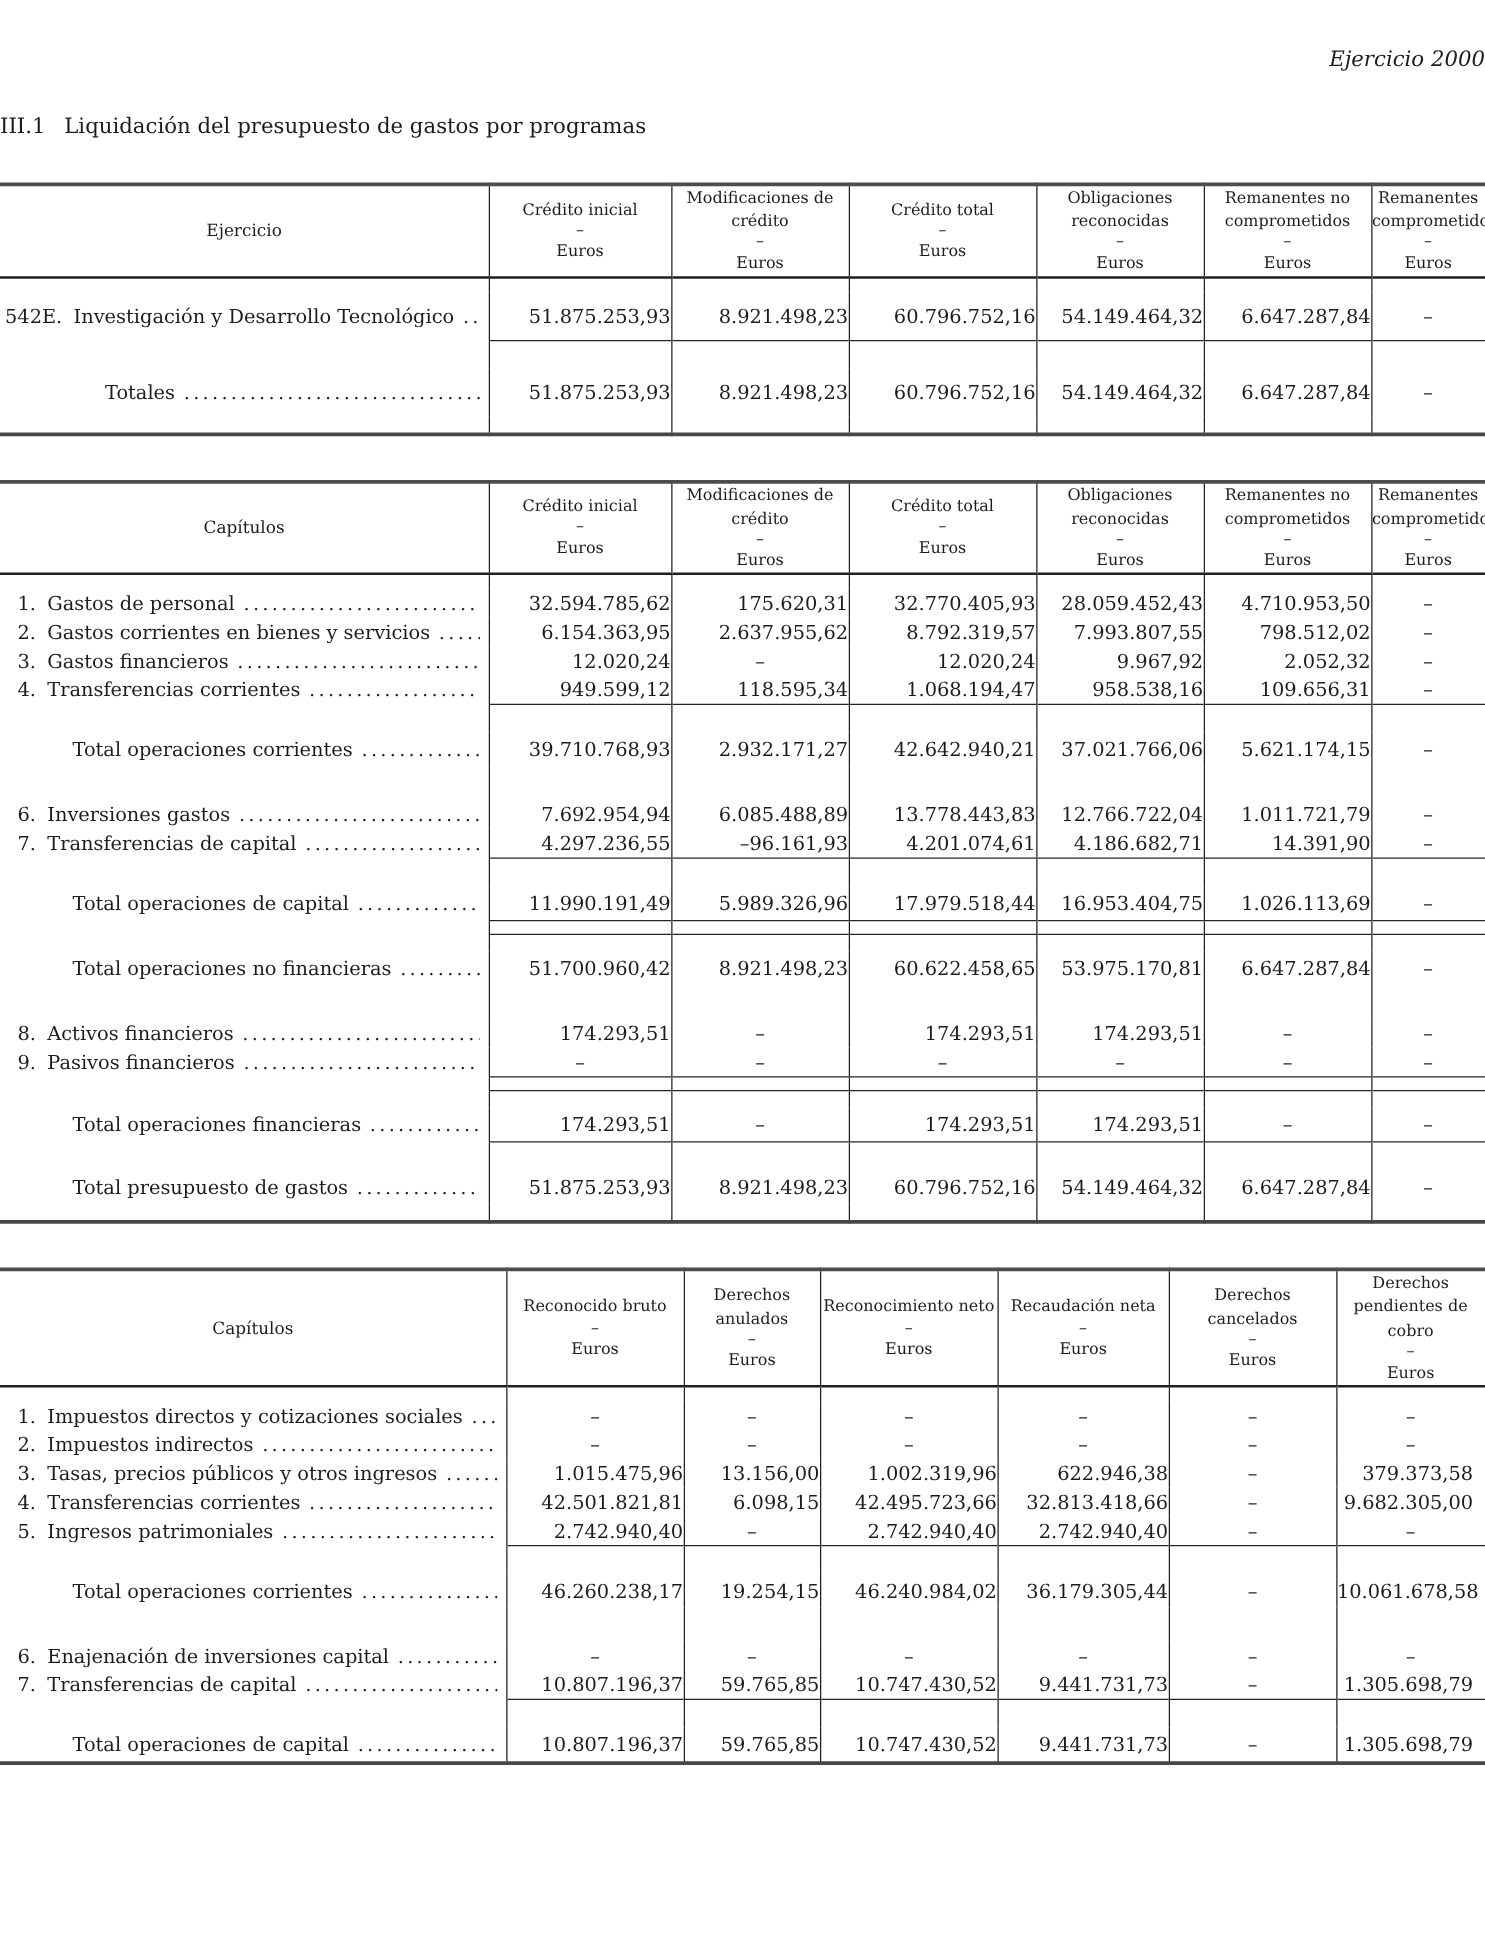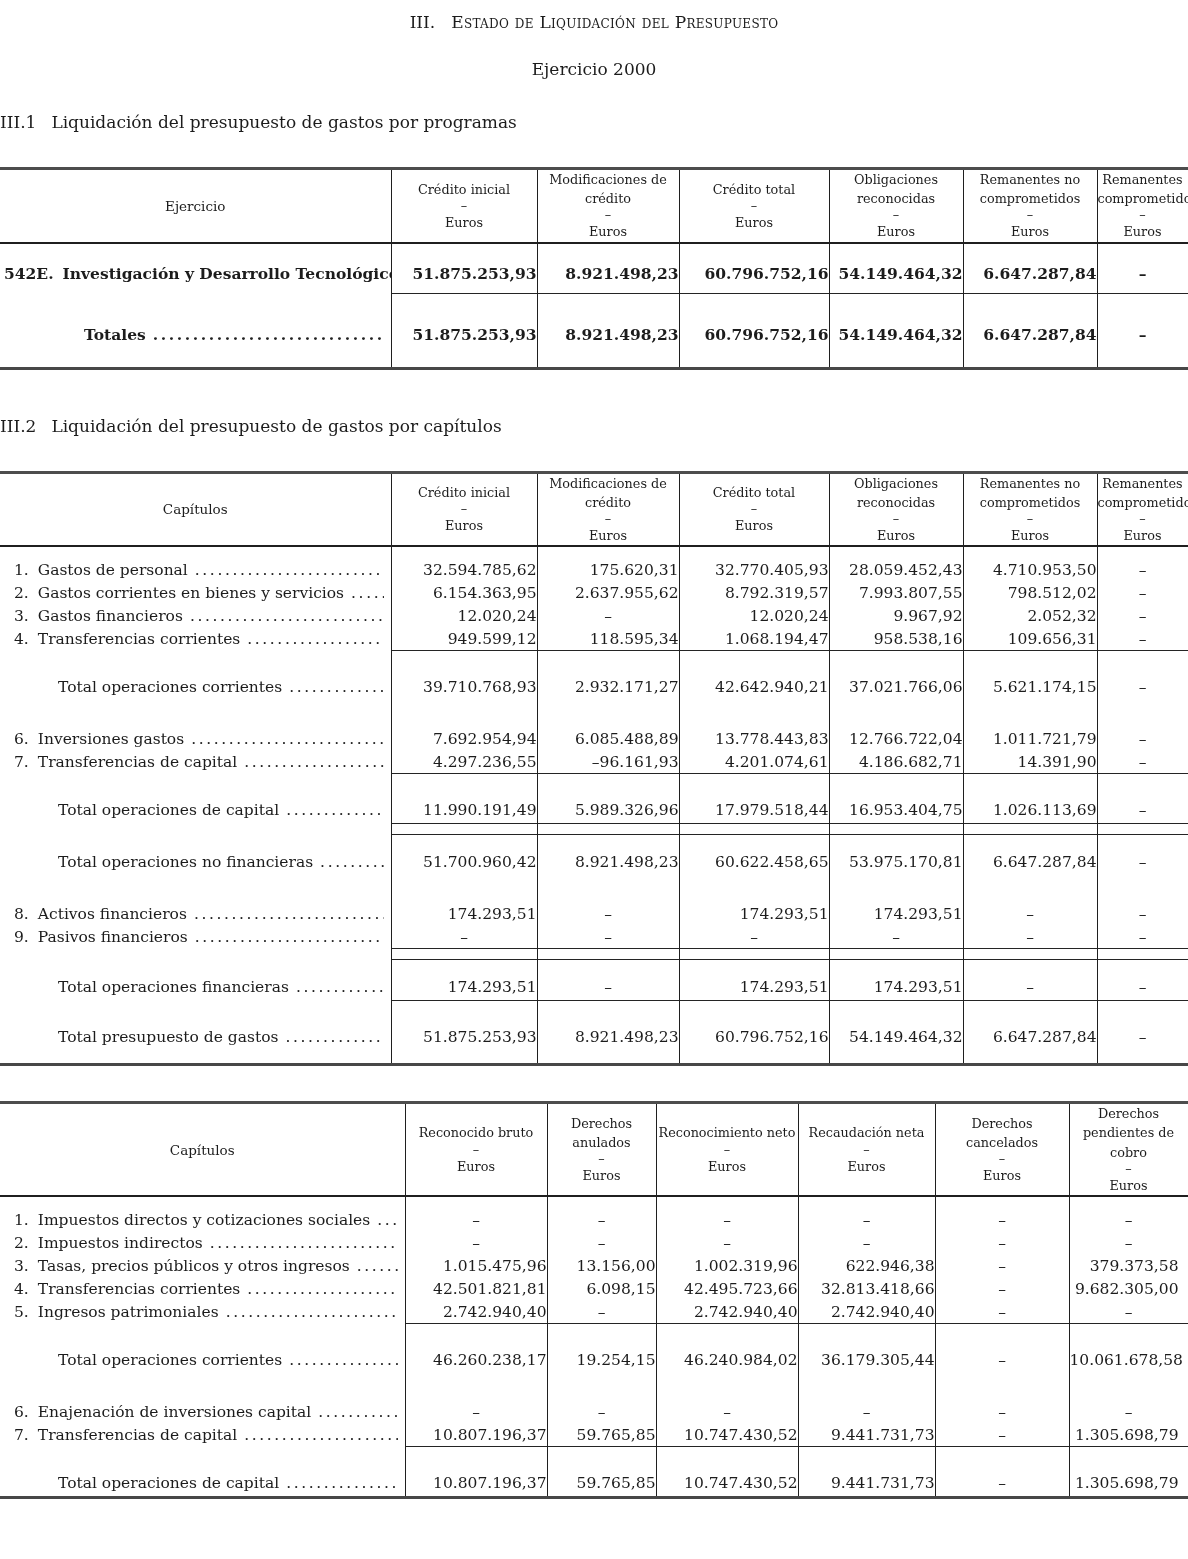--- a/index.html
+++ b/index.html
@@ -3,21 +3,21 @@
 <meta charset="utf-8">
 <style>
   html,body{margin:0;padding:0;background:#ffffff;}
   body{width:1188px;font-family:"DejaVu Serif",serif;color:#1c1c1c;-webkit-font-smoothing:antialiased;}
   .page{width:1188px;min-height:1559px;position:relative;}
 
   
   .doc-title{text-align:center;padding-top:12px;font-size:17px;}
   .doc-title .tnum{margin-right:16px;}
   .doc-title .sc{font-variant:small-caps;letter-spacing:.3px;}
-  .doc-subtitle{text-align:center;margin-top:27px;font-size:17px;}
+  .doc-subtitle{text-align:right;margin-top:38px;font-style:italic;font-size:17px;}
   .sec-heading{text-align:left;font-size:17px;}
   .sec-heading .hnum{margin-right:15px;}
   #sec0 .sec-heading{margin-top:33px;}
   #sec1 .sec-heading{margin-top:46px;}
   #sec2 .sec-heading{margin-top:49px;}
   .tbl-wrap{margin-top:35px;}
 
   
   table.t{width:1188px;table-layout:fixed;border-collapse:collapse;
           border-top:3px solid #4d4d4d;border-bottom:3px solid #474747;
@@ -28,21 +28,21 @@
           padding:10px 3px;}
   th.lblh{font-size:13.5px;text-align:center;}
   td.v{border-left:1px solid #1f1f1f;}
   td.val{font-size:15.5px;text-align:right;padding-right:16px;white-space:nowrap;}
   td.val.dash{text-align:center;padding-right:0;}
   table.t td.c6.val{padding-right:9px;}
   table.t td.c6.val.dash{padding-right:0;}
 
   tr.row-item td{height:23px;}
   tr.row-total td,tr.row-totales td{height:27px;}
-  table.tall tr.row-item td,table.tall tr.row-totales td{height:38px;font-weight:bold;}
+  table.tall tr.row-item td,table.tall tr.row-totales td{height:38px;}
 
   tr.sp-padtop td{height:11px;}
   tr.sp-padbot td{height:13px;}
   tr.sp-gap td{height:27px;}
   tr.sp-rule td{height:22px;}
   tr.sp-rule td.v{border-top:1.2px solid #242424;}
   tr.sp-rule.r1 td{height:10px;}
   tr.sp-rule.r2 td{height:13px;}
 
   .lblwrap{display:flex;align-items:baseline;font-size:15.5px;white-space:nowrap;overflow:hidden;}
@@ -53,23 +53,20 @@
   .lblwrap .num{margin-right:9px;}
   .leader{flex:1;min-width:0;overflow:hidden;white-space:nowrap;letter-spacing:2.6px;
           margin:0 7px 0 7px;color:#222;}
   .hdr-dash{line-height:1.1;}
 </style>
 </head>
 <body>
 
 <div class="page">
 
-  <div class="doc-title">
-    <span class="tnum">III.</span><span class="sc">Estado de Liquidación del Presupuesto</span>
-  </div>
 
   <div class="doc-subtitle">Ejercicio 2000</div>
 
   <div id="sec0" class="section">
     <div class="sec-heading">
       <span class="hnum">III.1</span><span>Liquidación del presupuesto de gastos por programas</span>
     </div>
     <div class="tbl-wrap" id="t0">
         <table class="t tall">
           <colgroup>
@@ -172,23 +169,20 @@
               <td class="v c4"></td>
               <td class="v c5"></td>
               <td class="v c6"></td>
             </tr>
           </tbody>
         </table>
       </div>
   </div>
 
   <div id="sec1" class="section">
-    <div class="sec-heading">
-      <span class="hnum">III.2</span><span>Liquidación del presupuesto de gastos por capítulos</span>
-    </div>
     <div class="tbl-wrap" id="t1">
         <table class="t">
           <colgroup>
             <col style="width: 391px;">
             <col style="width: 146px;">
             <col style="width: 142px;">
             <col style="width: 150px;">
             <col style="width: 134px;">
             <col style="width: 134px;">
             <col style="width: 91px;">

